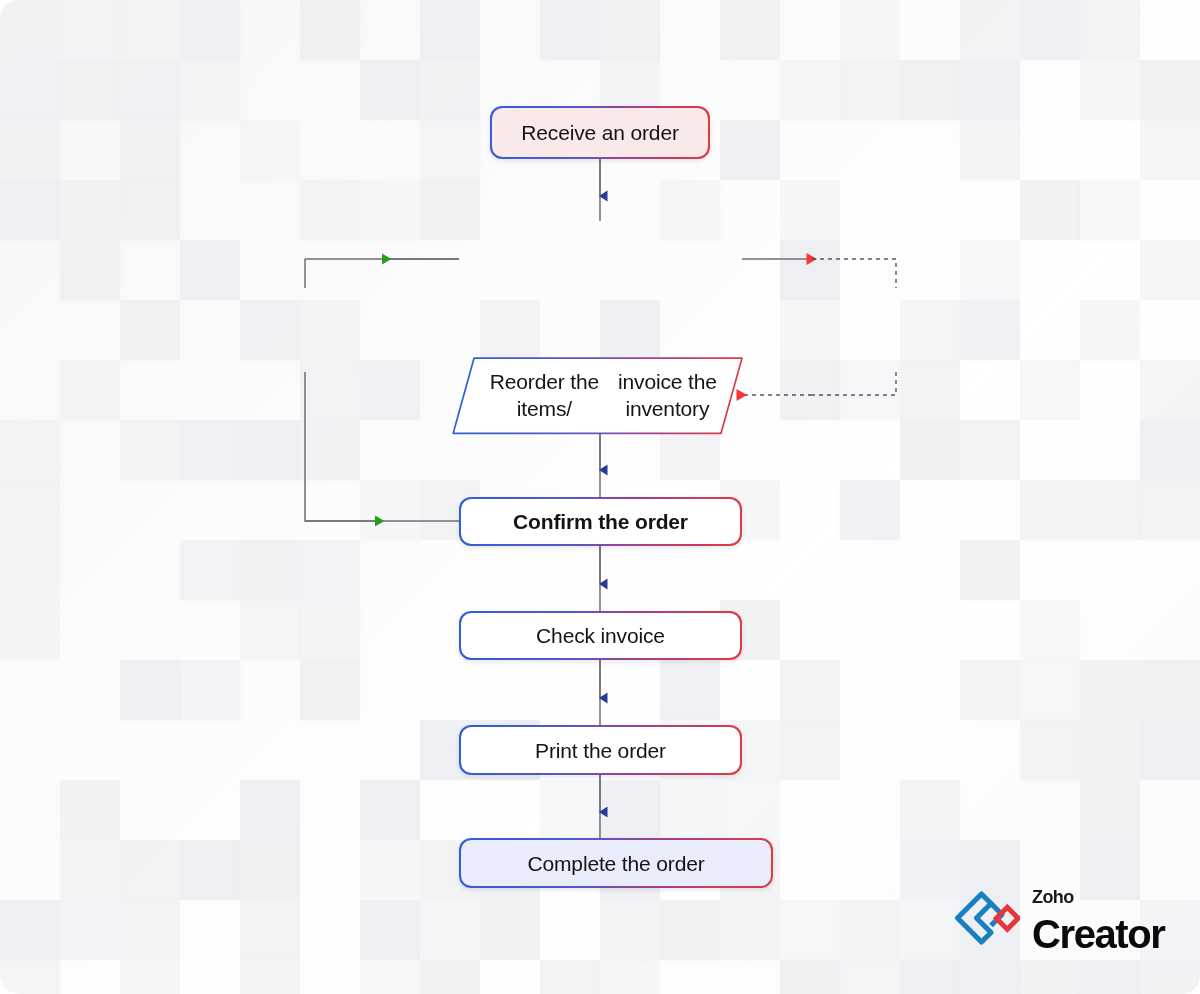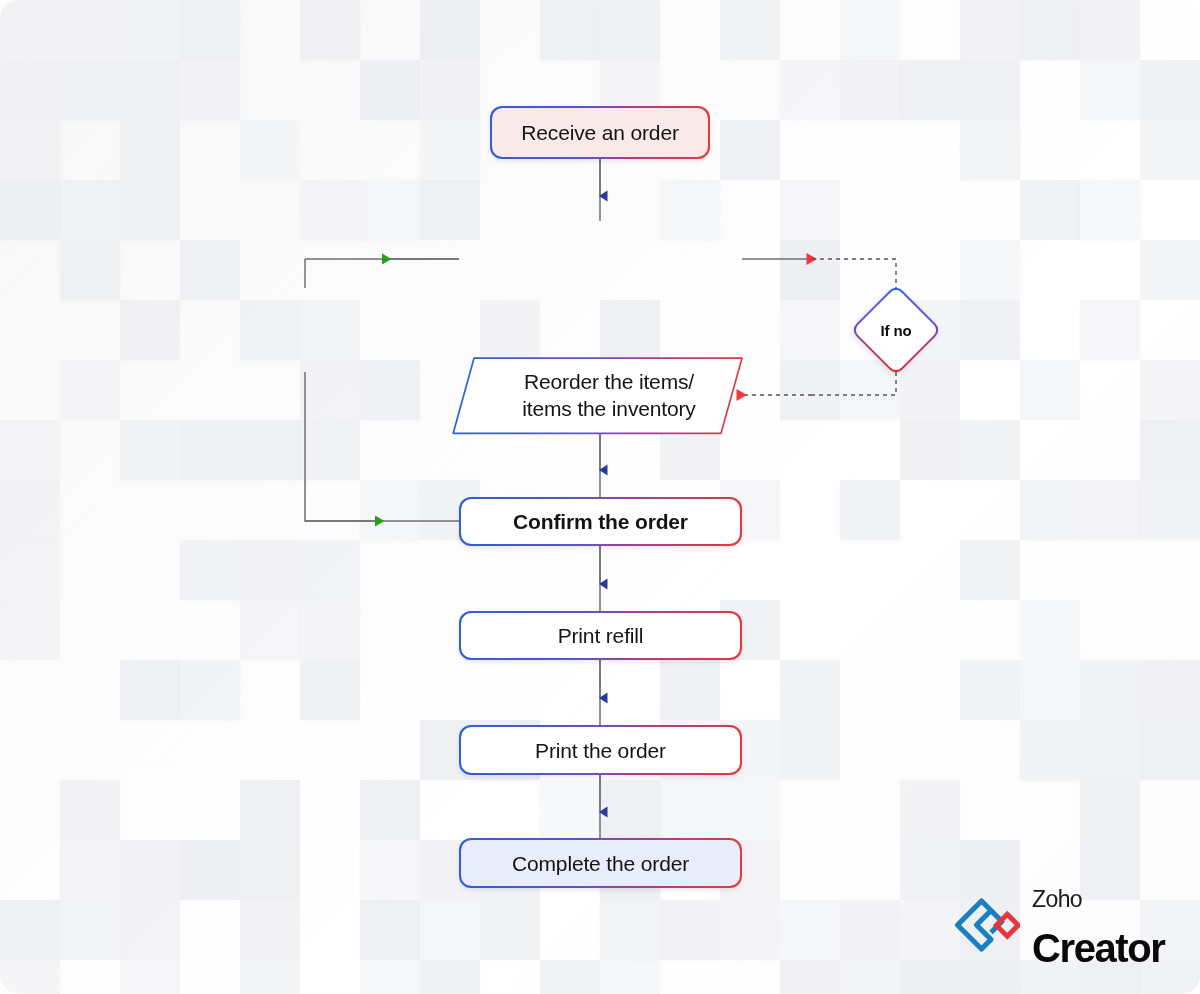--- a/index.html
+++ b/index.html
@@ -132,31 +132,31 @@
     left: 950px;
     top: 888px;
     display: flex;
     align-items: center;
     gap: 12px;
     z-index: 8;
   }
   #brand-mark { width: 70px; height: 66px; }
   #brand-text { display: flex; flex-direction: column; line-height: 1; }
   #brand-zoho {
-    font-size: 23px;
-    font-weight: normal;
+    font-size: 18px;
+    font-weight: bold;
     color: #19191b;
     letter-spacing: -0.6px;
   }
   #brand-creator {
     font-size: 40px;
     font-weight: bold;
     color: #0a0a0c;
     letter-spacing: -1.4px;
-    margin-top: 17px;
+    margin-top: 8px;
   }
 </style>
 </head>
 <body>
 
 <div id="stage">
 
   <div id="bg-tiles">
       <div class="bg-tile" style="left: 0px; top: 0px; background: rgba(238, 239, 242, 0.54); box-shadow: rgba(0, 0, 0, 0.01) 0px 1px 4px;"></div>
       <div class="bg-tile" style="left: 60px; top: 0px; background: rgba(238, 239, 242, 0.482); box-shadow: rgba(0, 0, 0, 0.024) 0px 1px 4px;"></div>
@@ -377,58 +377,52 @@
       <path d="M600,775 L600,812" marker-end="url(#mk-down)"></path>
     </g>
   </svg>
 
   <div class="grad-wrap" style="left:490px; top:106px; width:220px; height:53px;">
     <div class="grad-inner" style="background:#fae9e9;">Receive an order</div>
   </div>
 
 
 
-  <div class="diamond-wrap" style="left:850px; top:284px;">
-    <div class="diamond-face">
-      <div class="diamond-inner"></div>
-    </div>
-    <div class="diamond-label">If no</div>
-  </div>
 
   <div class="para-wrap" style="left:452px; top:357px; width:290px; height:76px;">
     <svg class="para-svg" width="292" height="78" viewBox="0 0 292 78">
       <defs>
         <linearGradient id="paraGrad" x1="0" y1="0" x2="1" y2="0">
           <stop offset="0%" stop-color="#2f5fd8"></stop>
           <stop offset="45%" stop-color="#5b55c6"></stop>
           <stop offset="68%" stop-color="#a2408f"></stop>
           <stop offset="100%" stop-color="#e23b3b"></stop>
         </linearGradient>
       </defs>
       <path d="M22,1.2 L290,1.2 L269,76.3 L1.2,76.3 Z" fill="#ffffff" stroke="url(#paraGrad)" stroke-width="1.7" stroke-linejoin="round"></path>
     </svg>
-    <div class="para-text" style="flex-direction:column;">
+    <div class="para-text" style="">
       <span>Reorder the items/</span>
-      <span>items the inventory</span>
+      <span>invoice the inventory</span>
     </div>
   </div>
 
   <div class="grad-wrap" style="left:459px; top:497px; width:283px; height:49px;">
     <div class="grad-inner" style="background:#ffffff;font-weight:bold;">Confirm the order</div>
   </div>
 
   <div class="grad-wrap" style="left:459px; top:611px; width:283px; height:49px;">
-    <div class="grad-inner" style="background:#ffffff;">Print refill</div>
+    <div class="grad-inner" style="background:#ffffff;">Check invoice</div>
   </div>
 
   <div class="grad-wrap" style="left:459px; top:725px; width:283px; height:50px;">
     <div class="grad-inner" style="background:#ffffff;">Print the order</div>
   </div>
 
-  <div class="grad-wrap" style="left:459px; top:838px; width:283px; height:50px;">
+  <div class="grad-wrap" style="left:459px; top:838px; width:314px; height:50px;">
     <div class="grad-inner" style="background:#e8ecfb;">Complete the order</div>
   </div>
 
   <div id="brand-logo">
     <svg id="brand-mark" viewBox="0 0 70 66">
       <path d="M30,5 L8,27 L30,49 L30,40 L17,27 L30,14 Z" fill="none"></path>
       <g fill="none" stroke="#1a7fc1" stroke-width="5.2" stroke-linejoin="round">
         <path d="M31.5,6 L7.5,30 L31.5,54 L41,44.5 L26.5,30 L41,15.5 Z"></path>
         <path d="M41,15.5 L52,26.5 L41,37.5"></path>
       </g>

